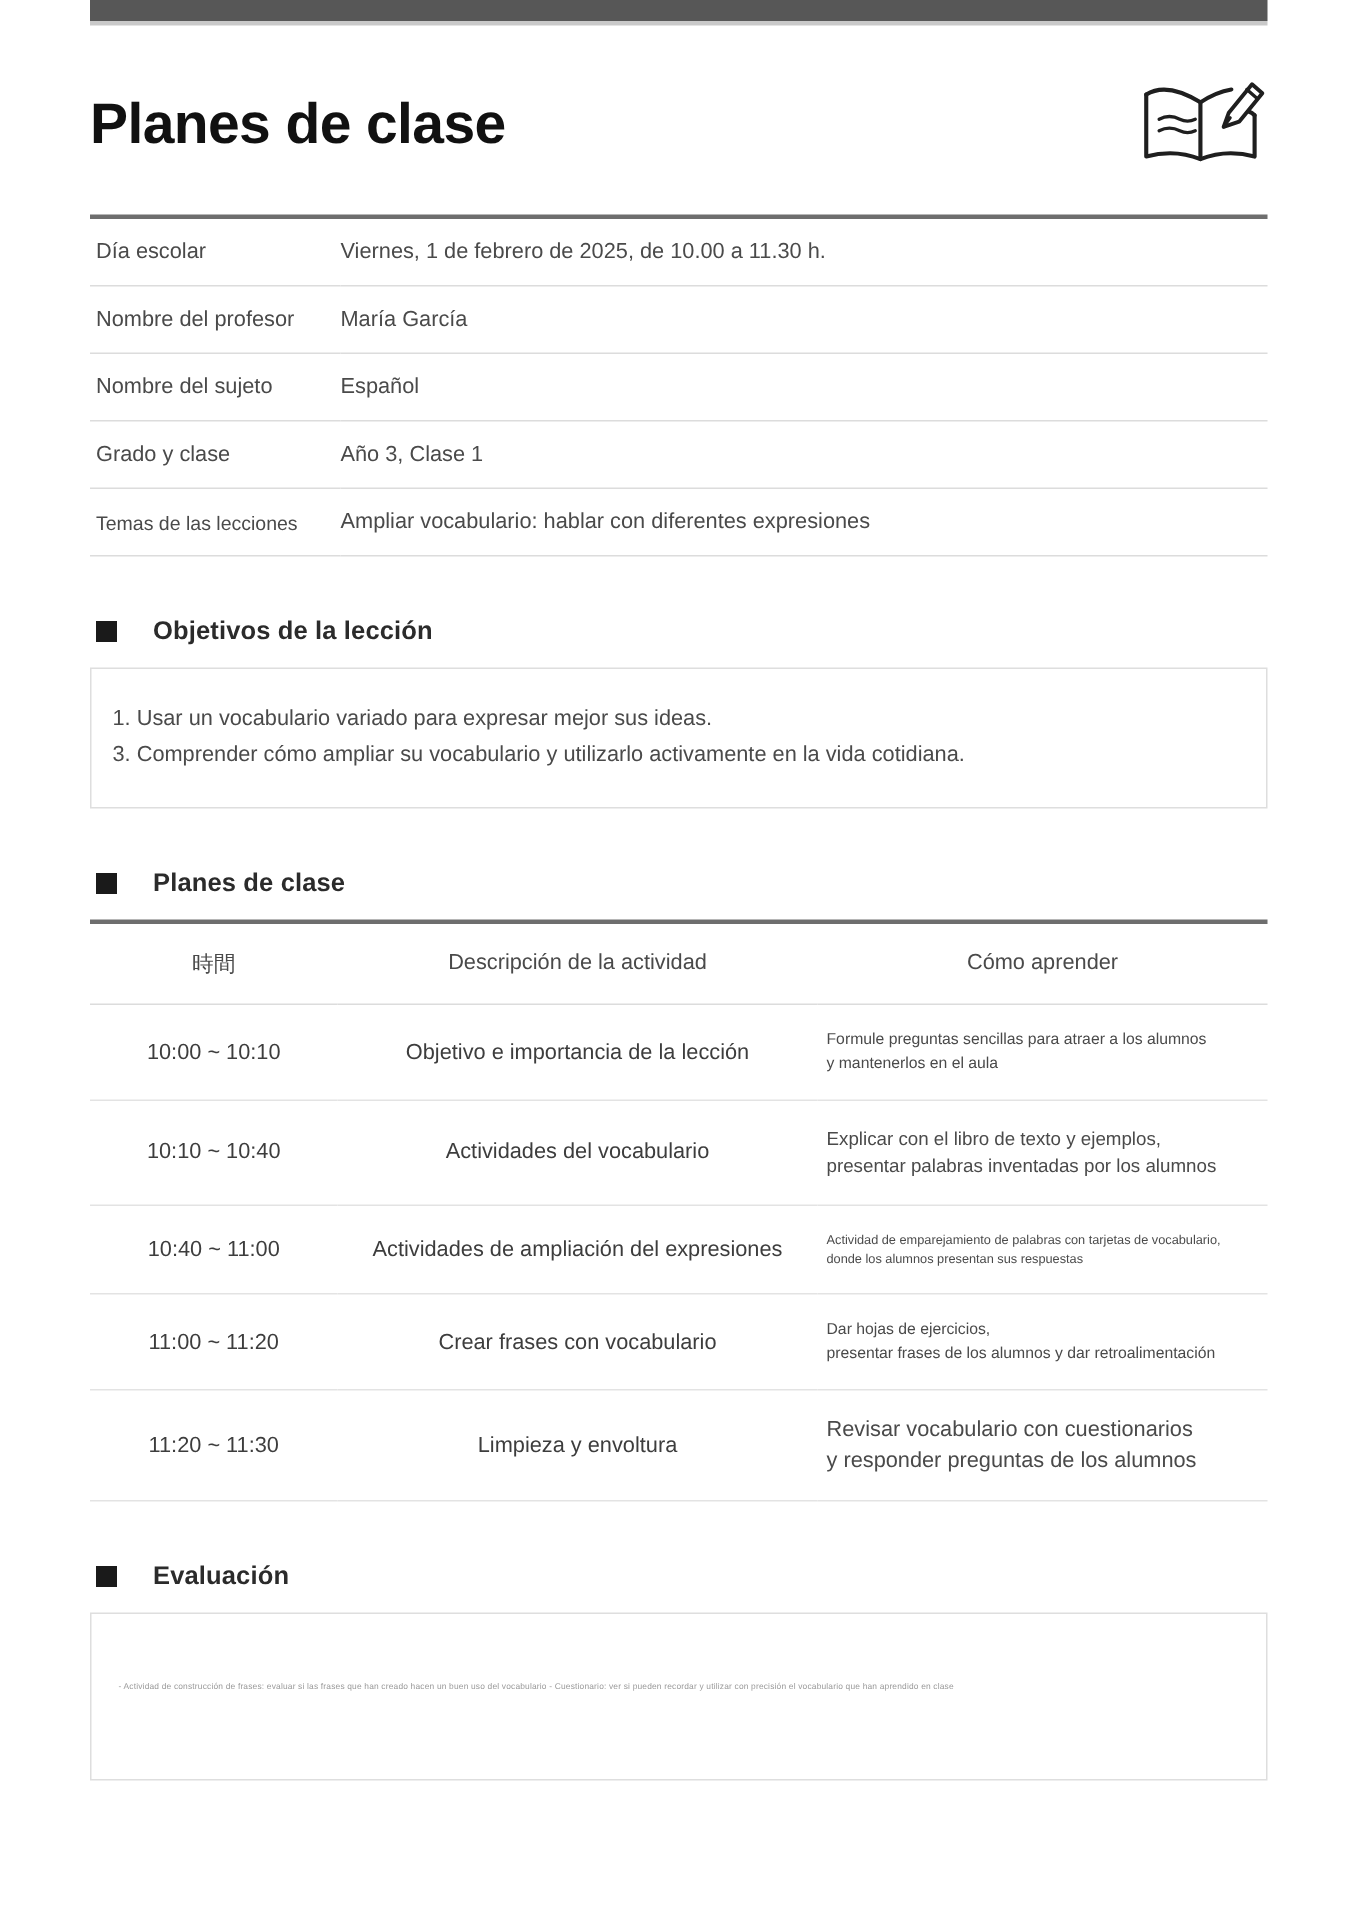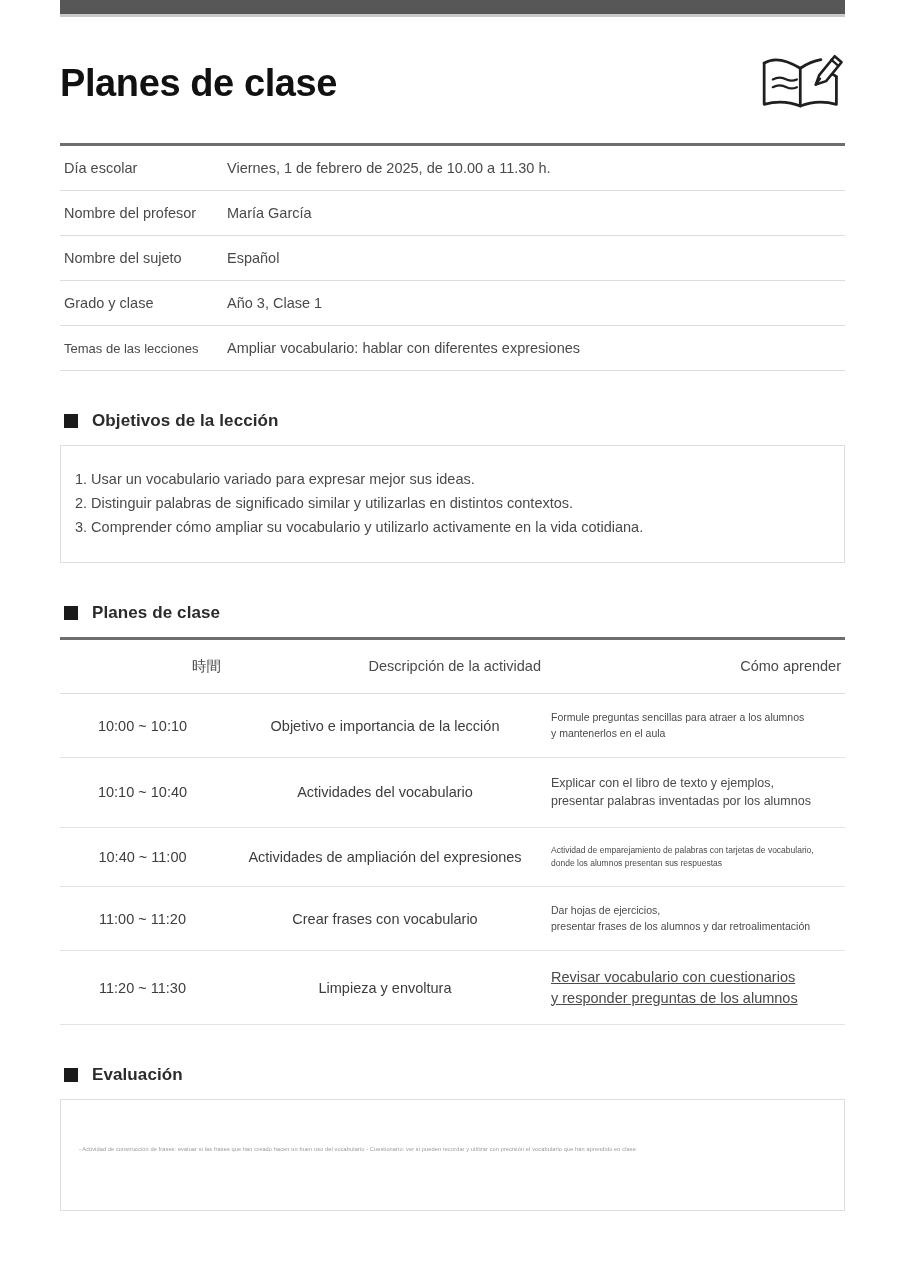--- a/index.html
+++ b/index.html
@@ -102,21 +102,21 @@
   .info-label.small { font-size: 13px; }
   .info-value {
     color: #3d3d3d;
     padding-left: 0px;
   }
 
   
   .section-head {
     display: flex;
     align-items: center;
-    gap: 14px;
+    gap: 24px;
     margin-top: 40px;
     margin-bottom: 14px;
     padding-left: 4px;
   }
   .section-bullet {
     width: 14px;
     height: 14px;
     background: #1a1a1a;
     flex: 0 0 auto;
   }
@@ -147,21 +147,21 @@
   .plan-table {
     width: 100%;
     border-collapse: collapse;
     table-layout: fixed;
   }
   .plan-table thead th {
     font-size: 14.5px;
     font-weight: 400;
     color: #4a4a4a;
     padding: 17px 4px;
-    text-align: right;
+    text-align: center;
     border-bottom: 1px solid #dcdcdc;
   }
   .plan-head-rule {
     height: 3px;
     background: #6e6e6e;
   }
   .plan-table tbody td {
     padding: 16px 4px;
     border-bottom: 1px solid #e3e3e3;
     vertical-align: middle;
@@ -182,21 +182,21 @@
   }
   .cell-how {
     text-align: left;
     color: #4a4a4a;
     line-height: 1.45;
     padding-left: 6px !important;
   }
   .cell-how.sz-s  { font-size: 10.5px; line-height: 1.5; }
   .cell-how.sz-m  { font-size: 12.5px; line-height: 1.45; }
   .cell-how.sz-xs { font-size: 8.5px;  line-height: 1.55; }
-  .cell-how.sz-l  { font-size: 14.5px; line-height: 1.4; text-decoration: underline; }
+  .cell-how.sz-l  { font-size: 14.5px; line-height: 1.4; }
 
   
   .eval-box {
     min-height: 112px;
     padding: 0;
     position: relative;
   }
   .eval-text {
     position: absolute;
     left: 18px;
@@ -264,21 +264,20 @@
       </tbody>
     </table>
 
     <div class="section-head">
       <span class="section-bullet"></span>
       <span class="section-title">Objetivos de la lección</span>
     </div>
 
     <div class="box objectives-box">
       <div class="objective-line">1. Usar un vocabulario variado para expresar mejor sus ideas.</div>
-      <div class="objective-line">2. Distinguir palabras de significado similar y utilizarlas en distintos contextos.</div>
       <div class="objective-line">3. Comprender cómo ampliar su vocabulario y utilizarlo activamente en la vida cotidiana.</div>
     </div>
 
     <div class="section-head">
       <span class="section-bullet"></span>
       <span class="section-title">Planes de clase</span>
     </div>
 
     <div class="plan-head-rule"></div>
 

